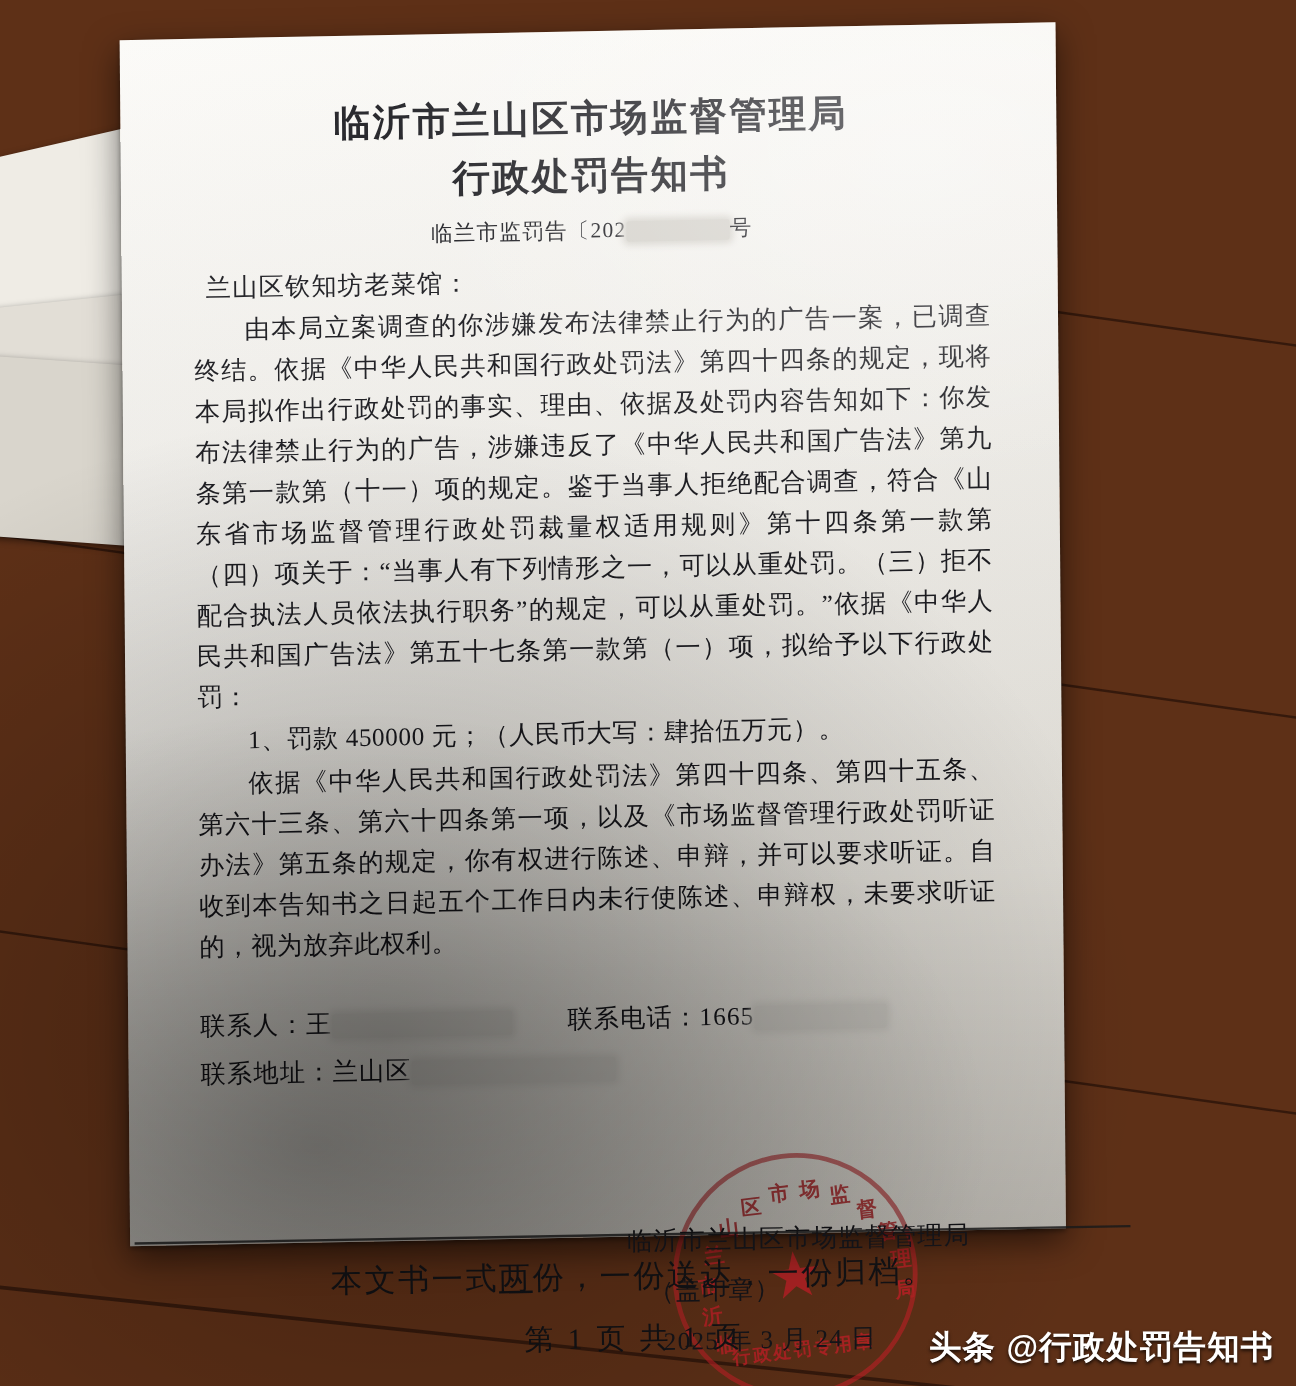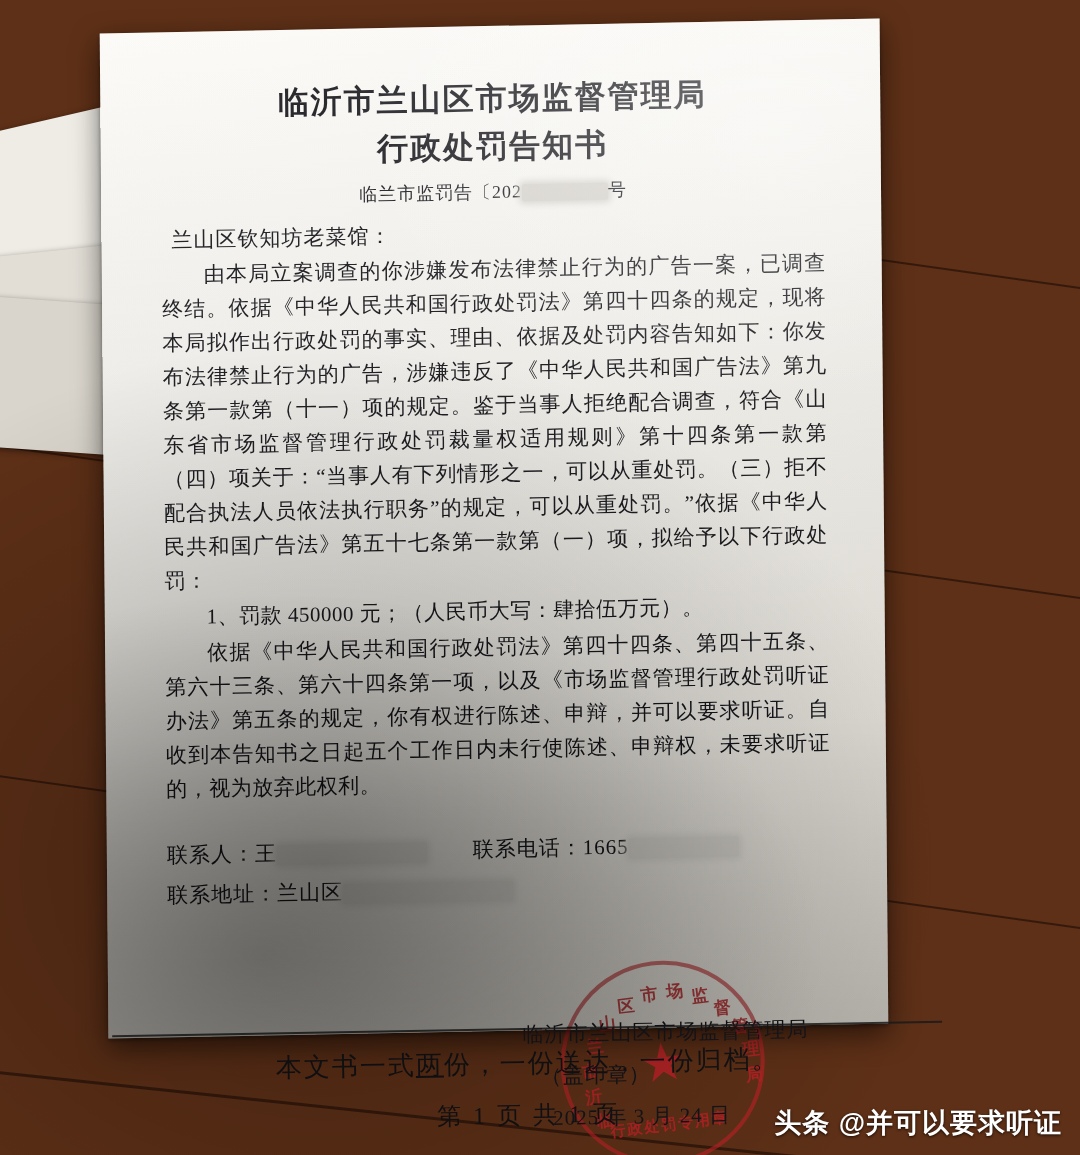--- a/index.html
+++ b/index.html
@@ -204,15 +204,15 @@
   <div class="footer">
     <div class="rule"></div>
     <div class="line1">
       <span>本文书一式</span><u>两</u><span>份，一份送达，一份归档。</span>
     </div>
     <div class="line2">第 1 页 共 1 页</div>
   </div>
 
   <div class="dark-overlay"></div>
 
-  <div class="watermark">头条 @并可以要求听证</div>
+  <div class="watermark">头条 @行政处罚告知书</div>
 
 </div>
 
 </body></html>

